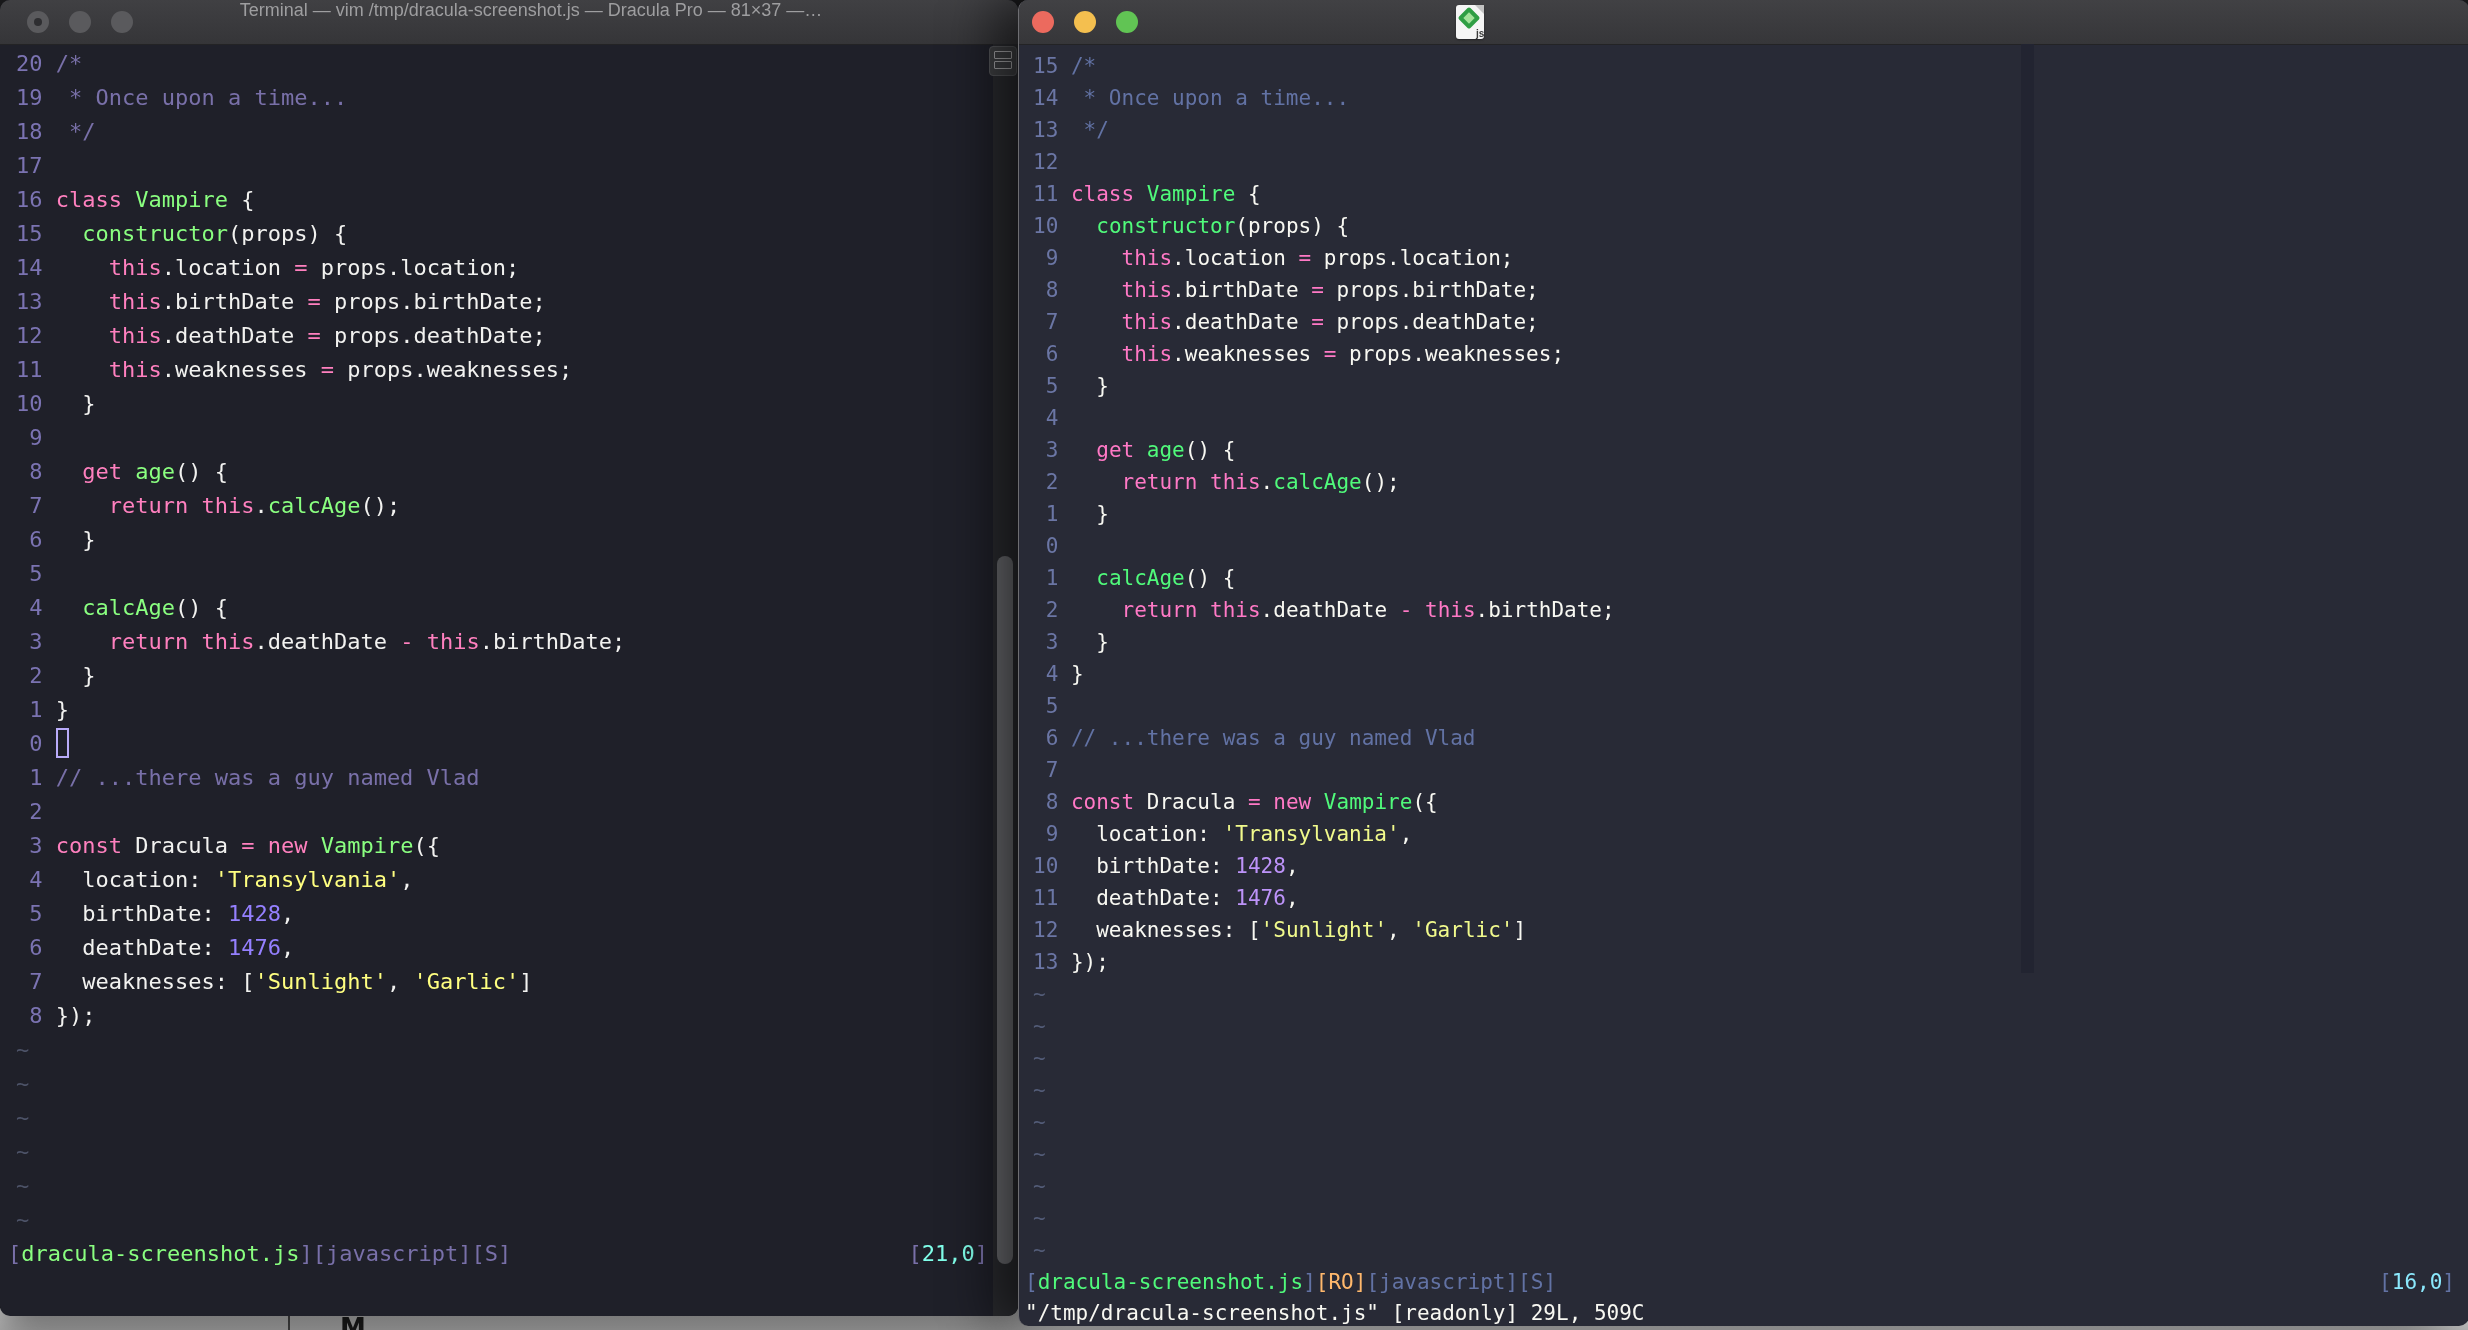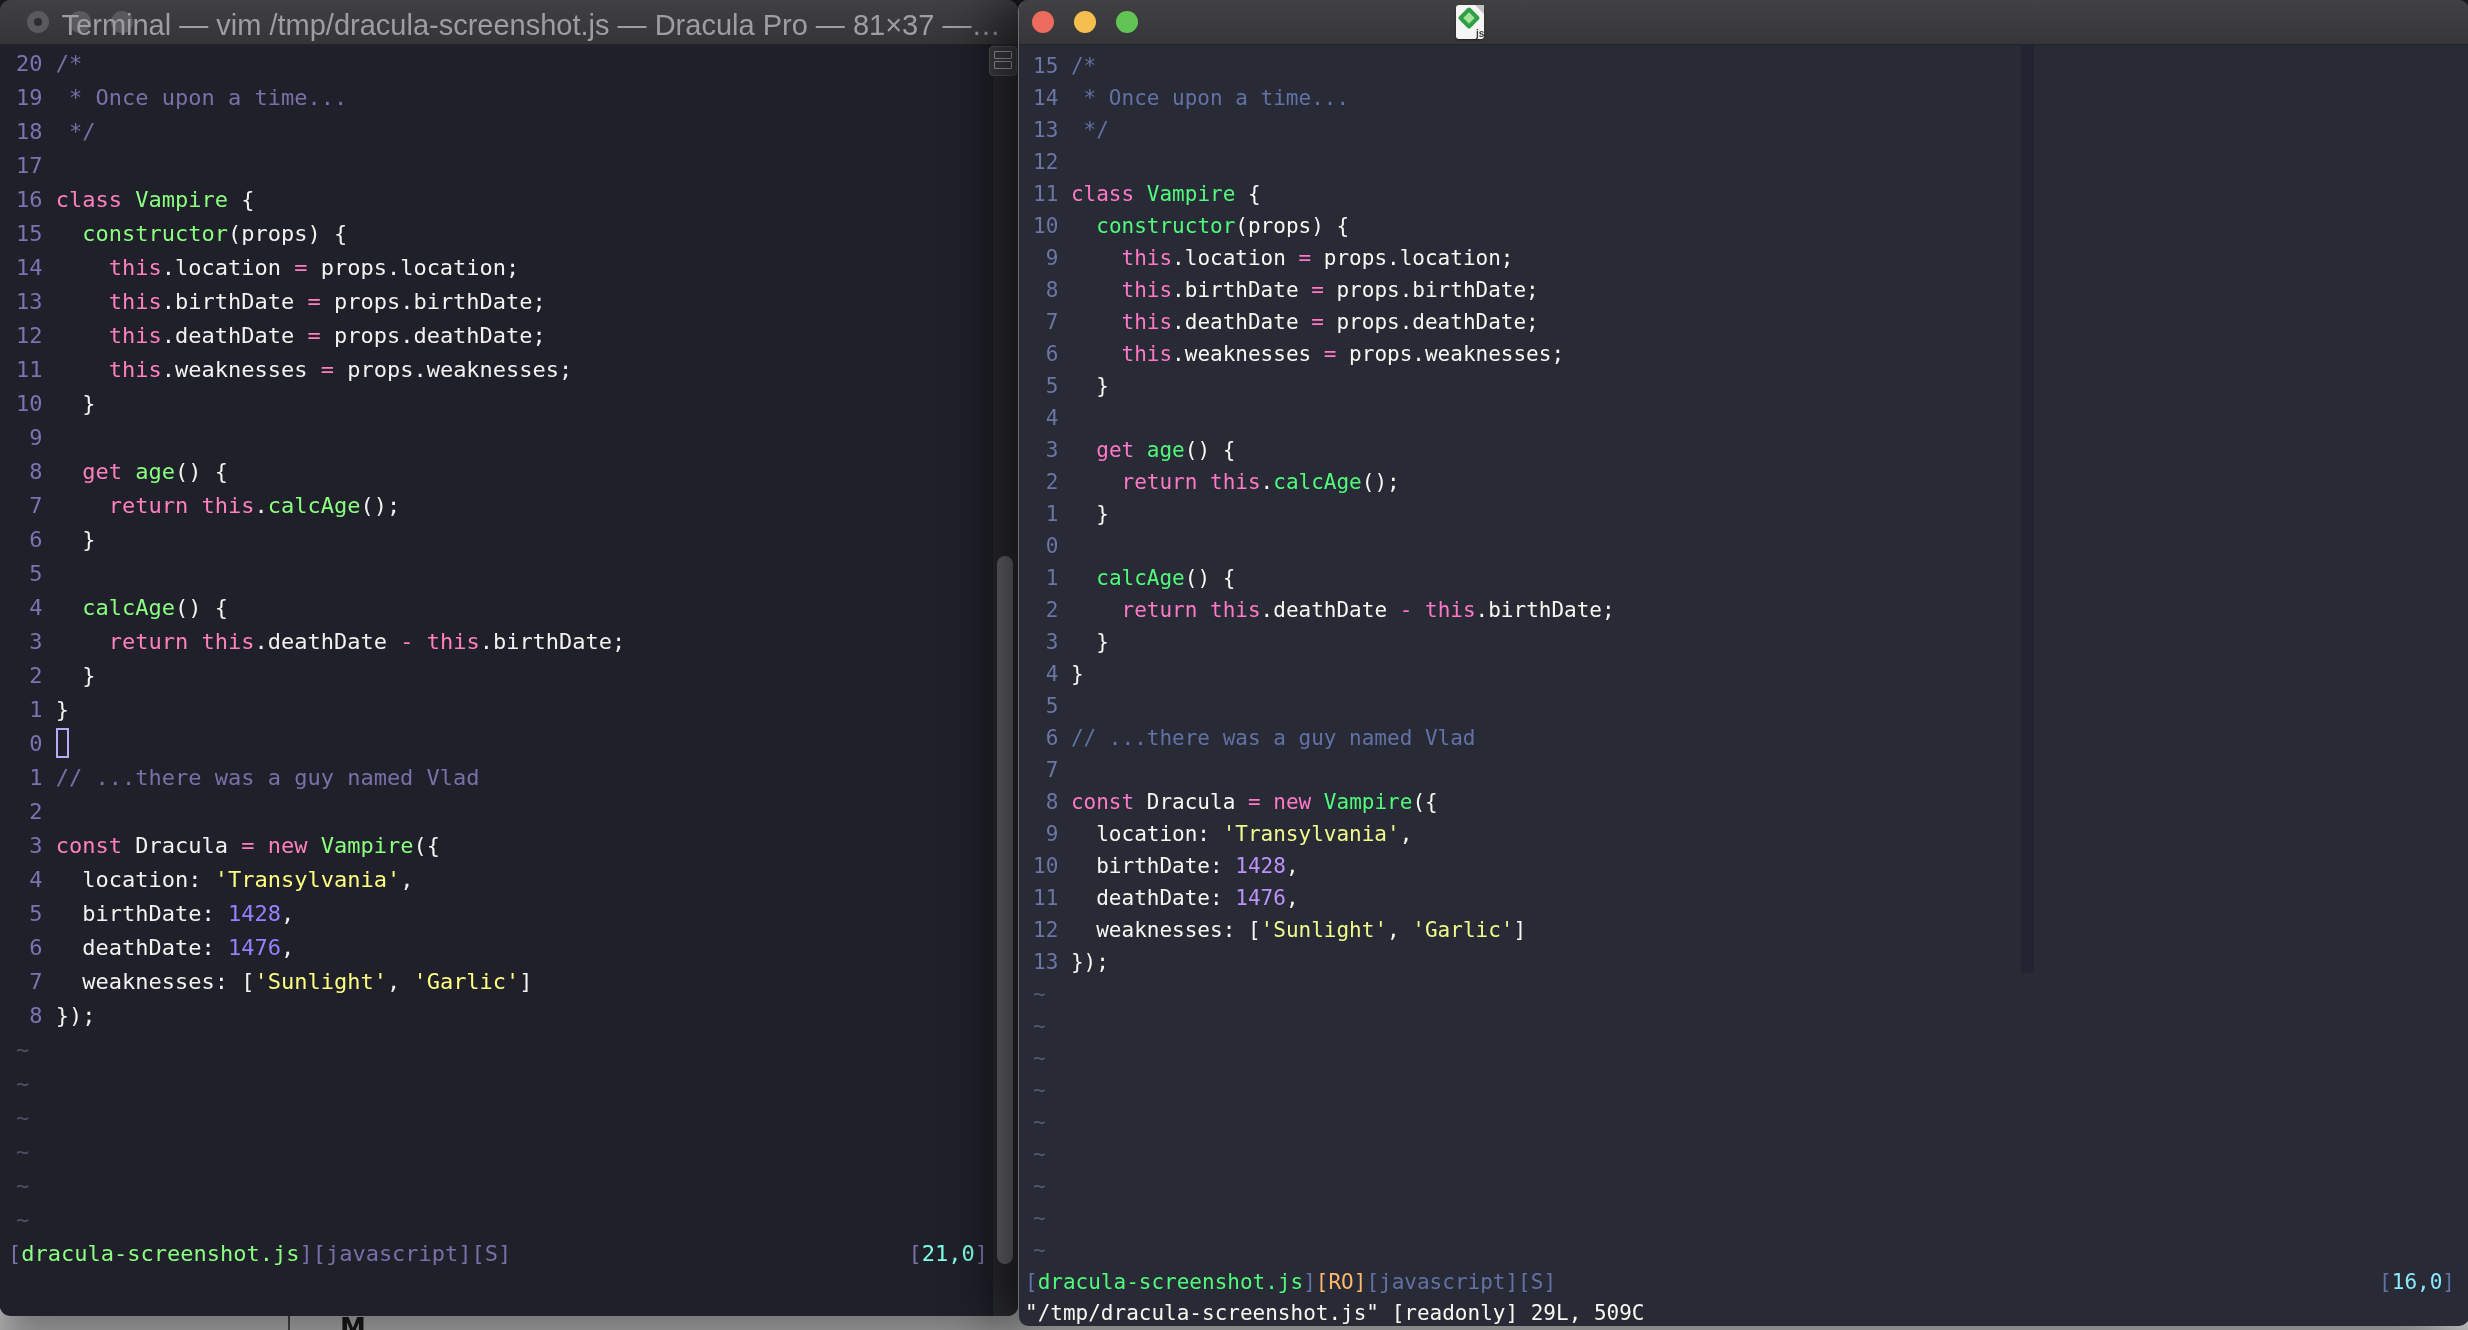--- a/index.html
+++ b/index.html
@@ -11,21 +11,21 @@
   .desk-divider{position:absolute;left:288px;top:0;width:2px;height:22px;background:#4a4a4a;}
   .desk-text{position:absolute;left:340px;top:4px;color:#1c1c1c;font:bold 26px "DejaVu Sans",sans-serif;
              letter-spacing:2px;overflow:hidden;height:18px;}
   
   .win{position:absolute;overflow:hidden;}
   .titlebar{position:absolute;left:0;top:0;right:0;height:44px;
             background:linear-gradient(#404043,#353538);border-bottom:1px solid #232325;
             font-family:"Liberation Sans",sans-serif;}
   .tl{position:absolute;top:11px;width:22px;height:22px;border-radius:50%;}
   .tl .dot{position:absolute;left:7px;top:7px;width:8px;height:8px;border-radius:50%;}
-  .title-text{position:absolute;top:9px;font-size:29px;white-space:nowrap;margin-left:44px;}
+  .title-text{position:absolute;top:0;font-size:18px;white-space:nowrap;margin-left:44px;}
   
   #term{left:0;top:0;width:1018px;height:1316px;background:#1F2029;border-radius:10px;
         box-shadow:0 15px 40px rgba(0,0,0,.5);}
   #term .title-text{left:0;right:0;text-align:center;color:#9e9ea0;}
   #term-scroll{position:absolute;top:44px;right:0;width:25px;bottom:0;background:#2b2c30;}
   #term-thumb{position:absolute;left:4px;width:16px;border-radius:8px;background:#6c6d71;}
   #term-splitbtn{position:absolute;top:46px;right:1px;width:26px;height:28px;background:#3f4043;
         border:1px solid #55565a;border-radius:4px;}
   #term-splitbtn .bar{position:absolute;left:4px;width:16px;height:6px;border:1.5px solid #a9a9ab;border-radius:1px;}
   

